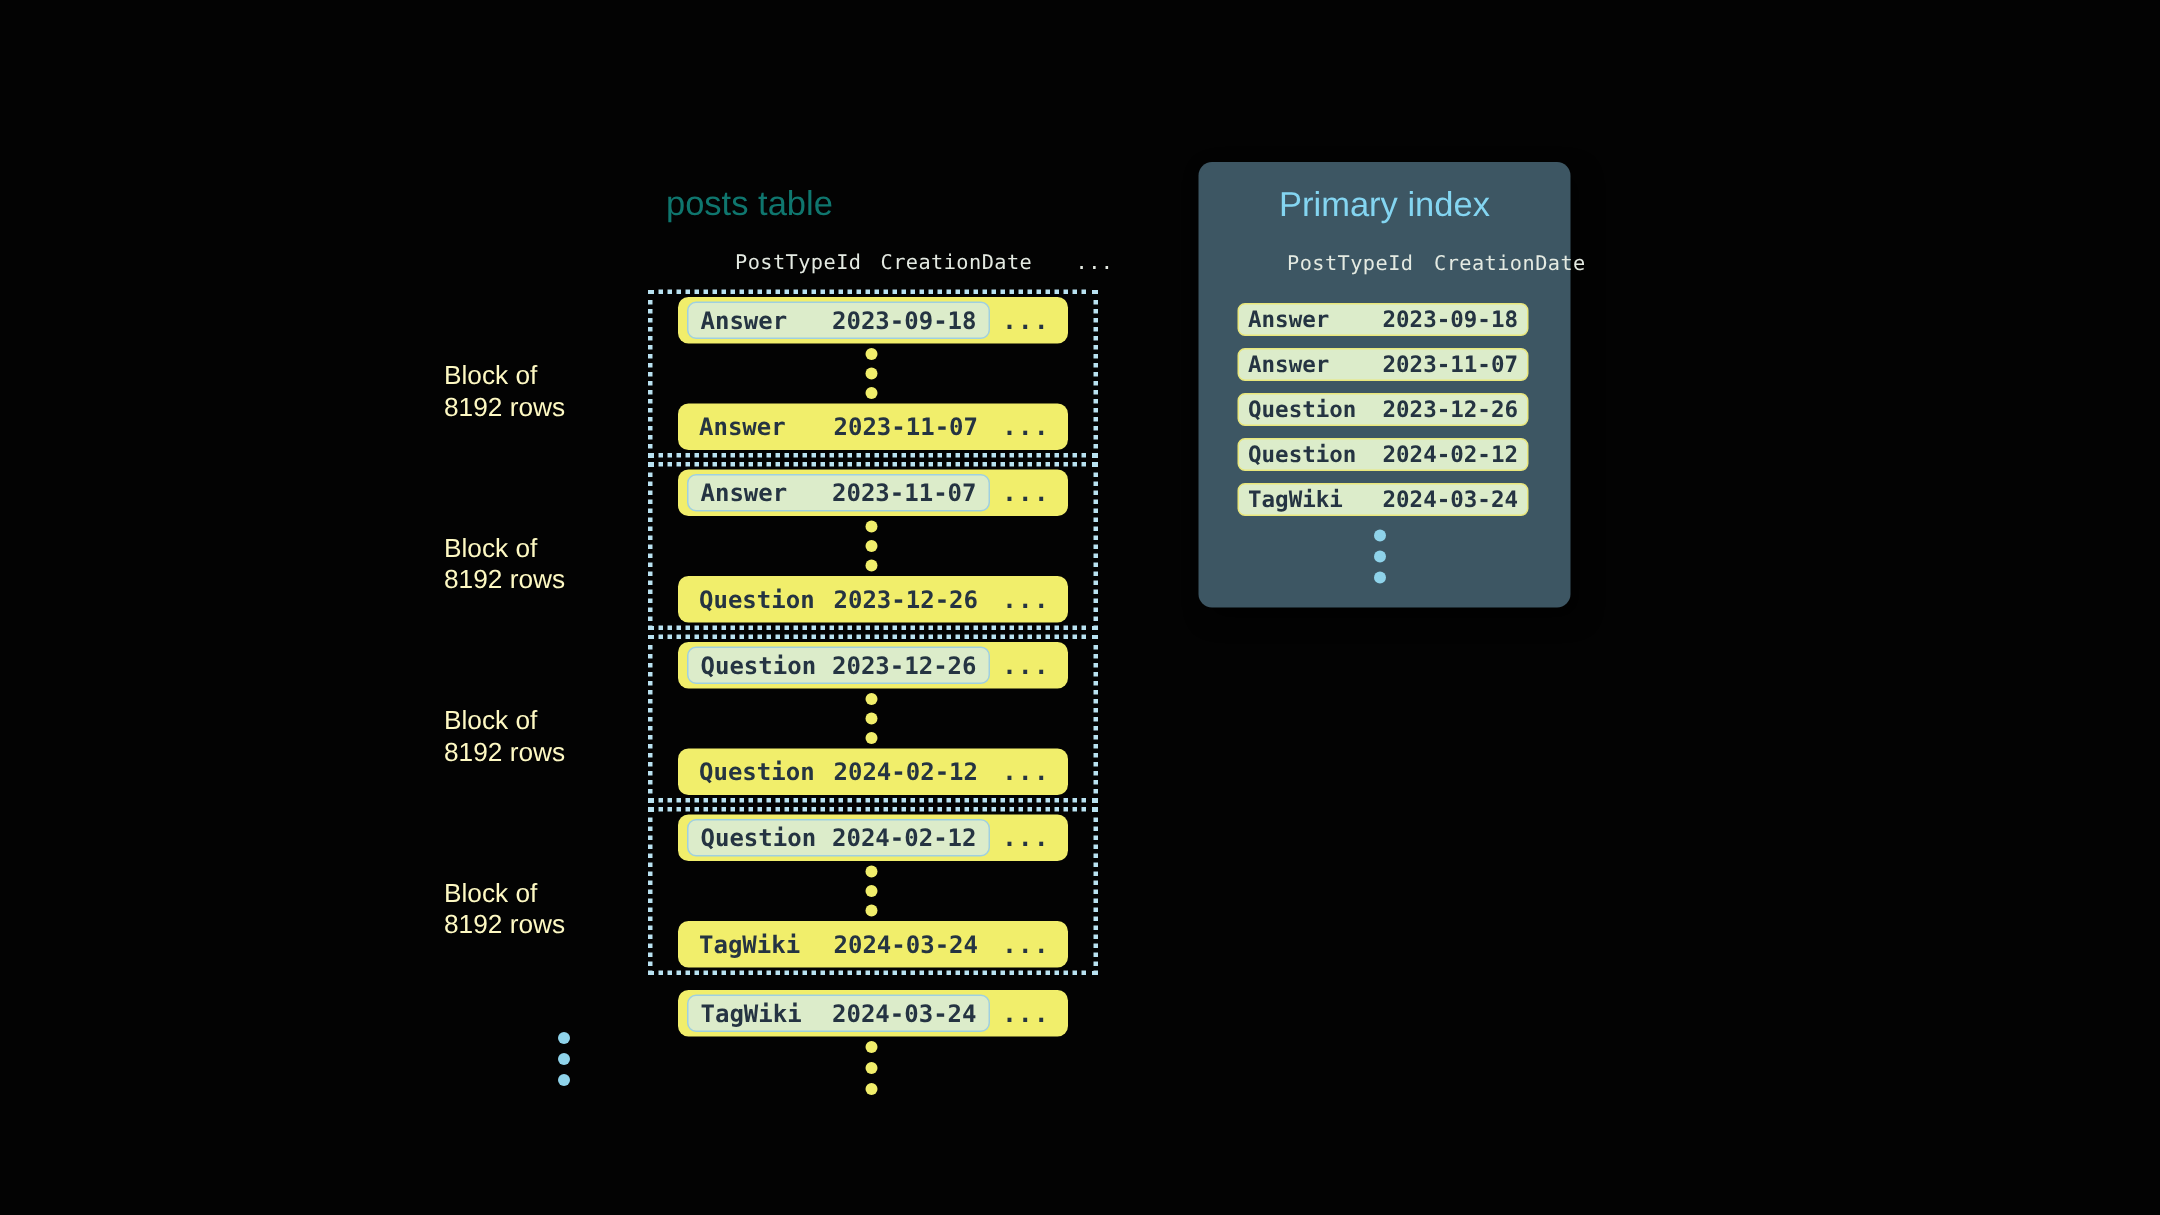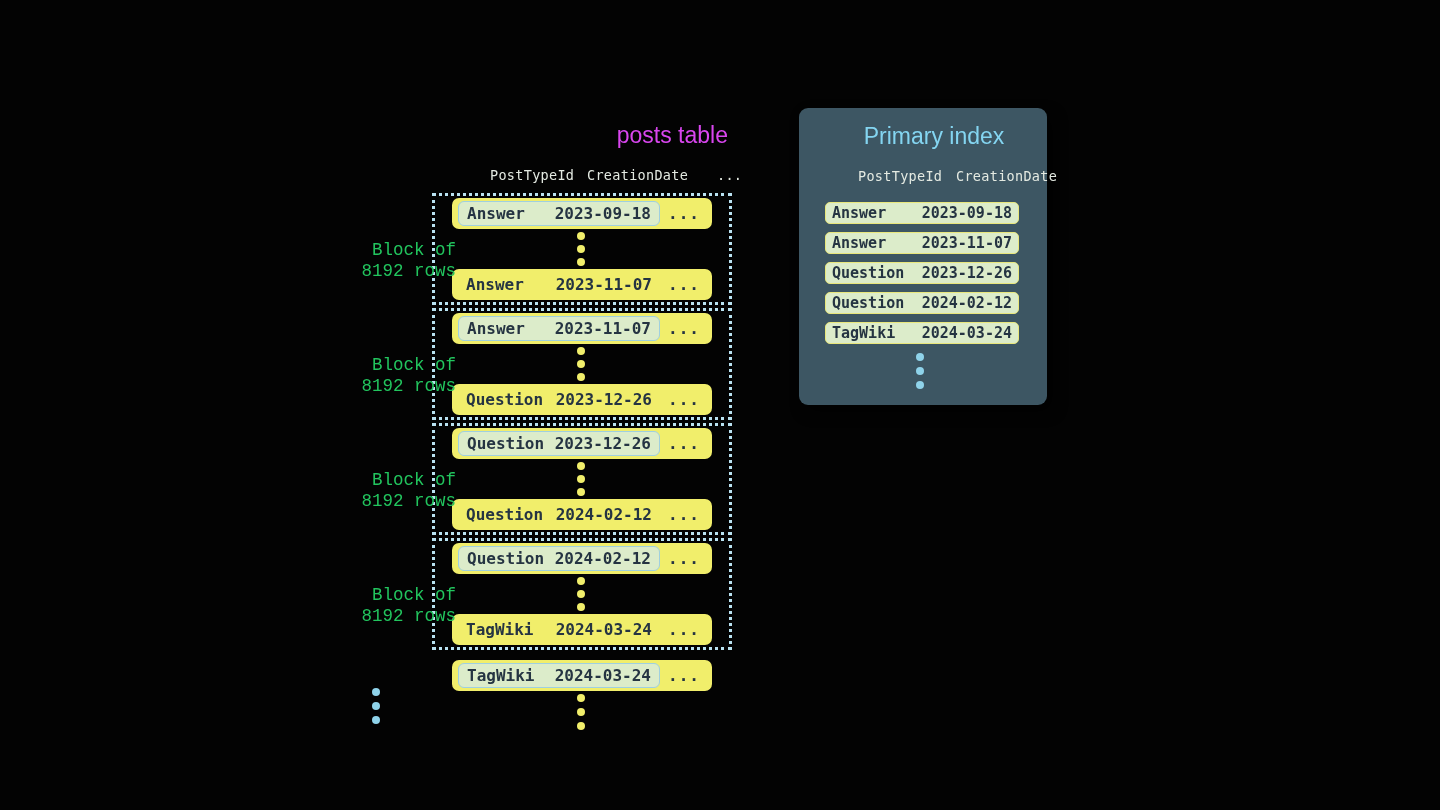--- a/index.html
+++ b/index.html
@@ -1,50 +1,50 @@
 <!DOCTYPE html>
 <html><head>
 <meta charset="utf-8">
 <style>
   html,body{margin:0;padding:0;background:#030303;}
   .canvas{position:relative;width:1440px;height:810px;background:#030303;overflow:hidden;
           font-family:"DejaVu Sans Mono",monospace;}
 
   
-  .pt-title{position:absolute;left:428px;top:122px;width:300px;text-align:right;
-            font-family:"Liberation Sans",sans-serif;font-size:23px;font-weight:500;color:#d946ef;}
+  .pt-title{position:absolute;left:444px;top:122px;width:300px;text-align:left;
+            font-family:"Liberation Sans",sans-serif;font-size:23px;font-weight:500;color:#0f766e;}
   .col-h{position:absolute;font-size:13.5px;color:#e4eae2;letter-spacing:.3px;margin-left:38px;}
 
   .block{position:absolute;left:432px;width:300px;height:112px;
          border:3px dotted #b9e2f1;box-sizing:border-box;}
   .prow{position:absolute;left:17px;width:260px;height:31px;background:#f1ee6b;border-radius:7px;}
   .prow.free{left:452px;top:660px;}
   .pill{position:absolute;left:6px;top:3px;width:202px;height:25px;border-radius:6px;
         box-sizing:border-box;display:flex;justify-content:space-between;align-items:center;
         padding:0 8px;font-weight:bold;font-size:16px;color:#253442;}
   .pill.hl{background:#dcecca;border:1.5px solid #9fd0e0;}
   .rell{position:absolute;right:12px;top:0;height:31px;display:flex;align-items:center;
         font-weight:bold;font-size:16px;color:#253442;letter-spacing:1px;}
 
-  .blabel{position:absolute;left:296px;width:160px;text-align:right;
-          font-family:Liberation Mono, monospace;font-size:17.5px;line-height:21px;
-          font-weight:400;color:#22c55e;}
+  .blabel{position:absolute;left:296px;width:160px;text-align:left;
+          font-family:Liberation Sans, sans-serif;font-size:17.5px;line-height:21px;
+          font-weight:400;color:#fef9c3;}
 
   .vdots{display:flex;flex-direction:column;gap:5px;}
   .vdots i{display:block;width:8px;height:8px;border-radius:50%;background:#f1ee6b;}
   .vdots.blue i{background:#8fd3ea;}
   .in-block{position:absolute;left:142px;top:36px;}
   .free-dots-yellow{position:absolute;left:577px;top:694px;gap:6px;}
   .free-dots-blue{position:absolute;left:372px;top:688px;gap:6px;}
 
   
   .panel{position:absolute;left:799px;top:108px;width:248px;height:297px;background:#3d5663;
          border-radius:9px;box-shadow:6px 7px 14px rgba(0,0,0,.65);}
   .panel-title{position:absolute;left:0;top:15px;width:100%;text-align:center;
-               font-family:"Liberation Sans",sans-serif;font-size:23px;font-weight:500;color:#84d5f1;padding-left:11px;}
+               font-family:"Liberation Sans",sans-serif;font-size:23px;font-weight:500;color:#84d5f1;}
   .irow{position:absolute;left:26px;width:194px;height:22px;background:#dcecca;
         border:1.5px solid #e9e77c;border-radius:5px;box-sizing:border-box;
         display:flex;justify-content:space-between;align-items:center;padding:0 6px;
         font-weight:bold;font-size:15px;color:#253442;}
   .panel-dots{position:absolute;left:117px;top:245px;gap:6px;}
 </style>
 </head>
 <body>
 
 <div class="canvas">

